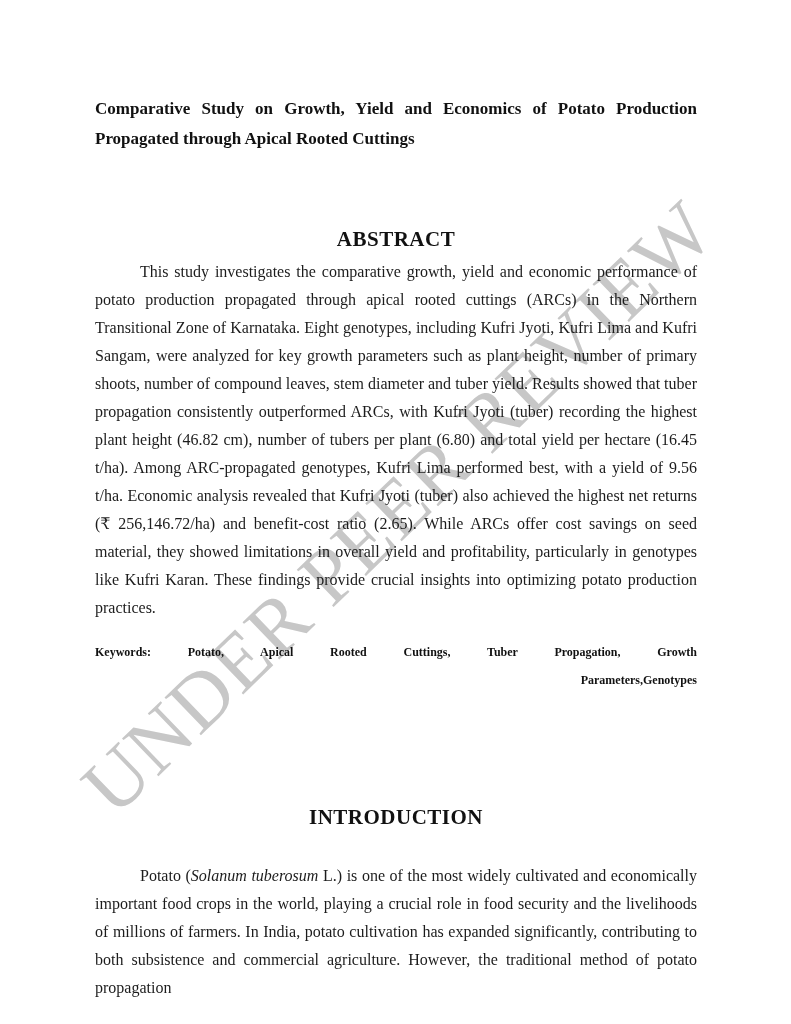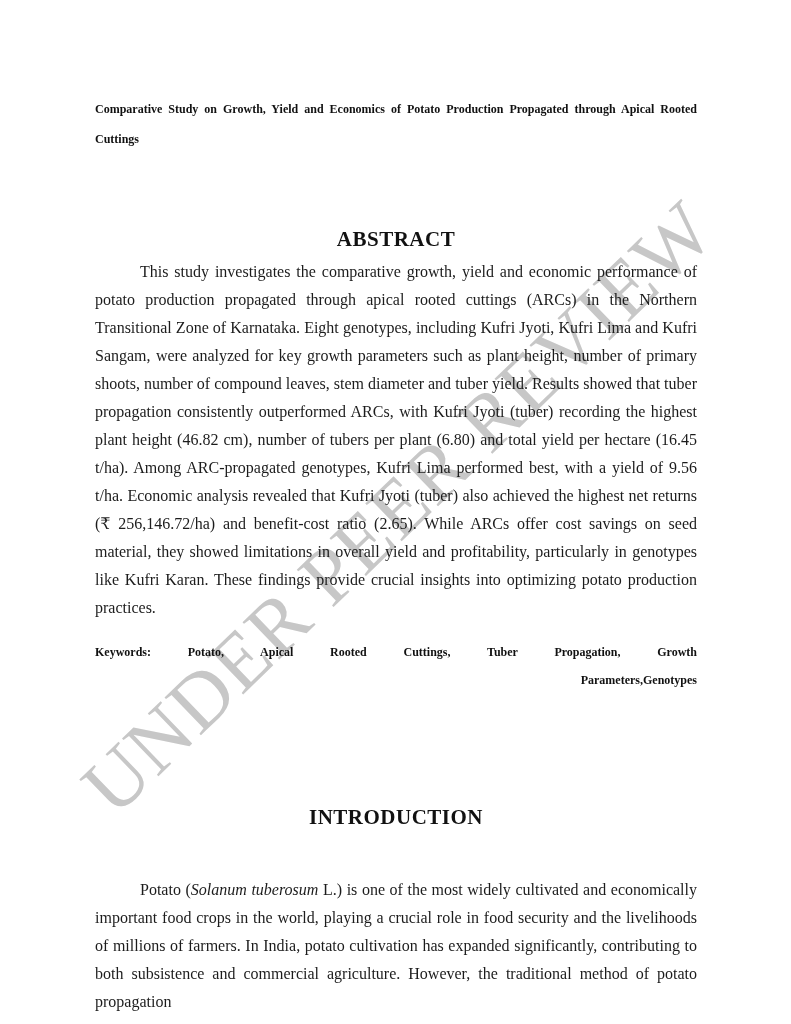--- a/index.html
+++ b/index.html
@@ -33,21 +33,21 @@
   .content {
     position: absolute;
     left: 95px;
     top: 94px;
     width: 602px;
     z-index: 1;
     color: #1c1c1c;
   }
 
   .paper-title {
-    font-size: 12px;
+    font-size: 17px;
     font-weight: bold;
     line-height: 30px;
     text-align: justify;
     color: #111111;
   }
 
   .section-heading {
     font-size: 21px;
     font-weight: bold;
     text-align: center;
@@ -82,21 +82,21 @@
     text-align-last: justify;
   }
 
   .keywords-line-2 {
     text-align: right;
   }
 
   .introduction-heading { margin-top: 111px; }
 
   .introduction-paragraph {
-    margin-top: 46px;
+    margin-top: 32px;
     text-indent: 45px;
   }
 </style>
 </head>
 <body>
 
 <div class="page">
 
   <div class="watermark" style="color: rgb(199, 199, 199);">UNDER PEER REVIEW</div>
 

